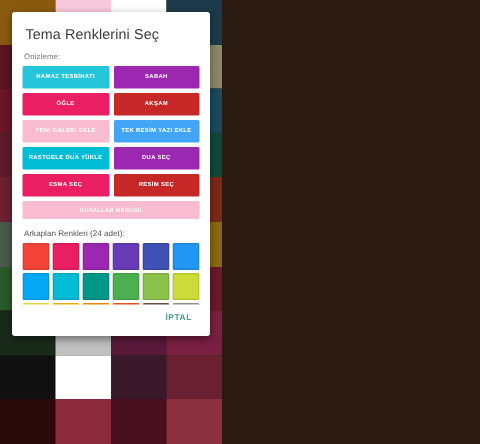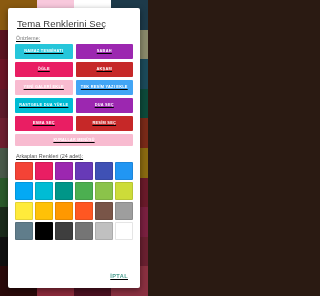--- a/index.html
+++ b/index.html
@@ -18,26 +18,26 @@
     display: grid;
     grid-template-columns: repeat(4, 1fr);
     grid-template-rows: repeat(10, 1fr);
   }
   #bg-grid div { width: 100%; height: 100%; }
 
   
   #dialog {
     position: absolute;
     left: 8px; top: 8px;
-    width: 132px; height: 280px;
+    width: 132px; height: 216px;
     background: #ffffff;
     border-radius: 2px;
     box-shadow: 0 2px 6px rgba(0,0,0,.45);
     overflow: hidden;
-    display: flex; flex-direction: column; text-decoration: underline;
+    display: flex; flex-direction: column;
   }
   #dialog-title {
     font-size: 9.5px;
     color: #3a3a3a;
     padding: 10px 9px 6px 9px;
     letter-spacing: .1px;
     white-space: nowrap;
   }
   #dialog-body {
     flex: 1;

